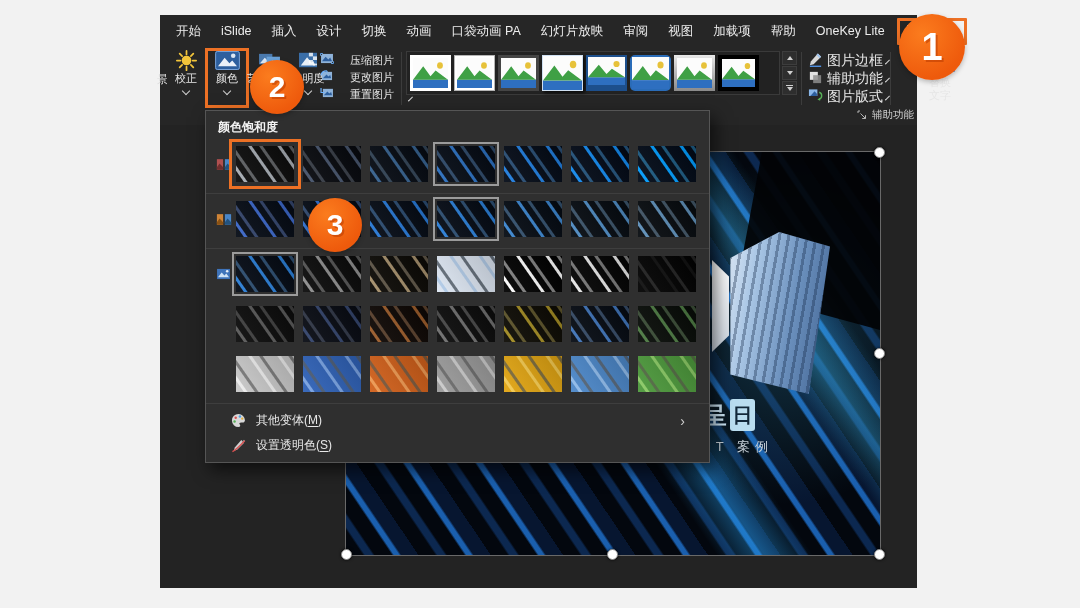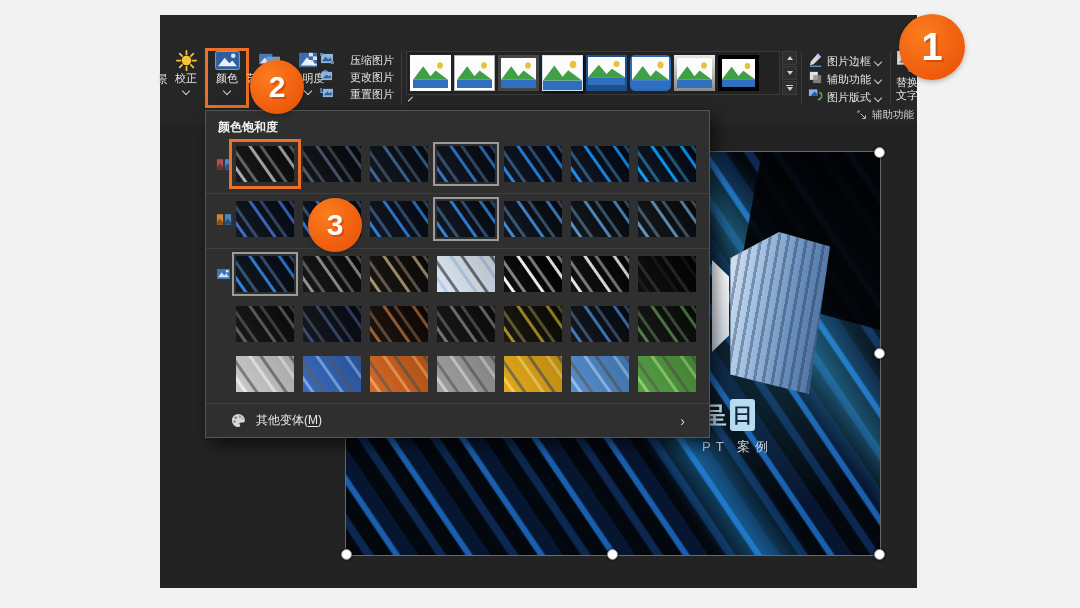--- a/index.html
+++ b/index.html
@@ -35,22 +35,22 @@
   .g-metal{background:linear-gradient(#e8e8e8,#8a8a8a);padding:3px;}
   .g-black{background:#000;padding:4px;}
   .gal-arrows{position:absolute;left:622px;top:3px;display:flex;flex-direction:column;gap:1px;}
   .ga{width:15px;height:14px;background:#2e2e2e;border:1px solid #3d3d3d;display:flex;flex-direction:column;align-items:center;justify-content:center;box-sizing:border-box;}
   .tri{width:0;height:0;border-left:3.5px solid transparent;border-right:3.5px solid transparent;}
   .tri.up{border-bottom:4px solid #cfcfcf;}
   .tri.down{border-top:4px solid #cfcfcf;}
   .bar{width:7px;height:1.5px;background:#cfcfcf;margin-bottom:1px;}
   .rgrp{position:absolute;left:648px;top:4px;width:80px;}
   .rrow{display:flex;align-items:center;gap:4px;height:18px;}
-  .rrow .slabel2{font-size:11px;color:#e6e6e6;white-space:nowrap;}
-  .altbtn{position:absolute;left:736px;top:2px;width:34px;height:60px;display:flex;flex-direction:column;align-items:flex-start;gap:0;}
+  .rrow .slabel2{font-size:14px;color:#e6e6e6;white-space:nowrap;}
+  .altbtn{position:absolute;left:769px;top:2px;width:34px;height:60px;display:flex;flex-direction:column;align-items:flex-start;gap:0;}
   .altbtn .blabel{line-height:13px;}
   .access{position:absolute;right:3px;top:58px;display:flex;align-items:center;gap:5px;}
   .access .alabel{font-size:10.5px;color:#cfcfcf;}
   
   .canvas{position:absolute;left:0;top:110px;right:0;bottom:0;background:#232323;}
   .slide{position:absolute;left:186px;top:137px;width:534px;height:403px;z-index:10;
     background:
       radial-gradient(circle at 82% 45%, rgba(70,200,255,.22), rgba(0,0,0,0) 35%),
       linear-gradient(56deg, rgba(0,0,0,0) 0 46%, rgba(40,160,240,.45) 52%, rgba(0,0,0,0) 58%),
       linear-gradient(56deg, rgba(0,0,0,0) 0 70%, rgba(60,190,255,.35) 75%, rgba(0,0,0,0) 82%),
@@ -88,20 +88,36 @@
   .b1{left:899px;top:14px;width:66px;height:66px;font-size:38px;}
   .b2{left:250px;top:60px;width:54px;height:54px;font-size:30px;}
   .b3{left:308px;top:198px;width:54px;height:54px;font-size:30px;}
 </style>
 </head>
 <body>
 
 <div class="page">
   <div class="window">
 
+    <div class="tabbar" id="tabbar">
+        <div class="tab">开始</div>
+        <div class="tab">iSlide</div>
+        <div class="tab">插入</div>
+        <div class="tab">设计</div>
+        <div class="tab">切换</div>
+        <div class="tab">动画</div>
+        <div class="tab">口袋动画 PA</div>
+        <div class="tab">幻灯片放映</div>
+        <div class="tab">审阅</div>
+        <div class="tab">视图</div>
+        <div class="tab">加载项</div>
+        <div class="tab">帮助</div>
+        <div class="tab">OneKey Lite</div>
+        <div class="tab active">图片格式</div>
+      </div>
 
     <div class="ribbon">
       <div class="frag">景</div>
 
       <div class="bigbtn" style="left:6px">
         <span class="bicon">
             <svg viewBox="0 0 24 24" width="21" height="21">
               <g stroke="#f3c53a" stroke-width="2" stroke-linecap="round">
                 <line x1="12" y1="1" x2="12" y2="5"></line>
                 <line x1="12" y1="19" x2="12" y2="23"></line>
@@ -505,20 +521,30 @@
                 <path d="M8 1 a7 7 0 1 0 0 14 c2.2 0 2.2-2 1.2-3 c-0.8-0.9 0-2 1.8-2 h2 a2.2 6 0 0 0 1.9-2 A7 7 0 0 0 8 1z" fill="#d9d9d9"></path>
                 <circle cx="5" cy="5" r="1.3" fill="#d85050"></circle>
                 <circle cx="9.5" cy="3.8" r="1.3" fill="#50a0e0"></circle>
                 <circle cx="3.8" cy="9" r="1.3" fill="#58b058"></circle>
                 <circle cx="12" cy="6" r="1.2" fill="#e0b040"></circle>
               </svg>
             </span>
             <span class="milab">其他变体(<u>M</u>)</span>
             <span class="miarr">›</span>
           </div>
+          <div class="mi">
+            <span class="mic">
+              <svg viewBox="0 0 16 16" width="15" height="15">
+                <path d="M11 2 L14 5 L6.5 12.5 L3 13.5 L4 10 Z" fill="#cfcfcf"></path>
+                <path d="M14.5 2.5 L12 5" stroke="#9a9a9a" stroke-width="2"></path>
+                <path d="M1.5 14.5 C6 12.5 10 8 14.5 3" stroke="#d85050" stroke-width="1.4" fill="none"></path>
+              </svg>
+            </span>
+            <span class="milab">设置透明色(<u>S</u>)</span>
+          </div>
         </div>
       </div>
   </div>
 
   <div class="badge b1">1</div>
   <div class="badge b2">2</div>
   <div class="badge b3">3</div>
 </div>
 
 </body></html>

